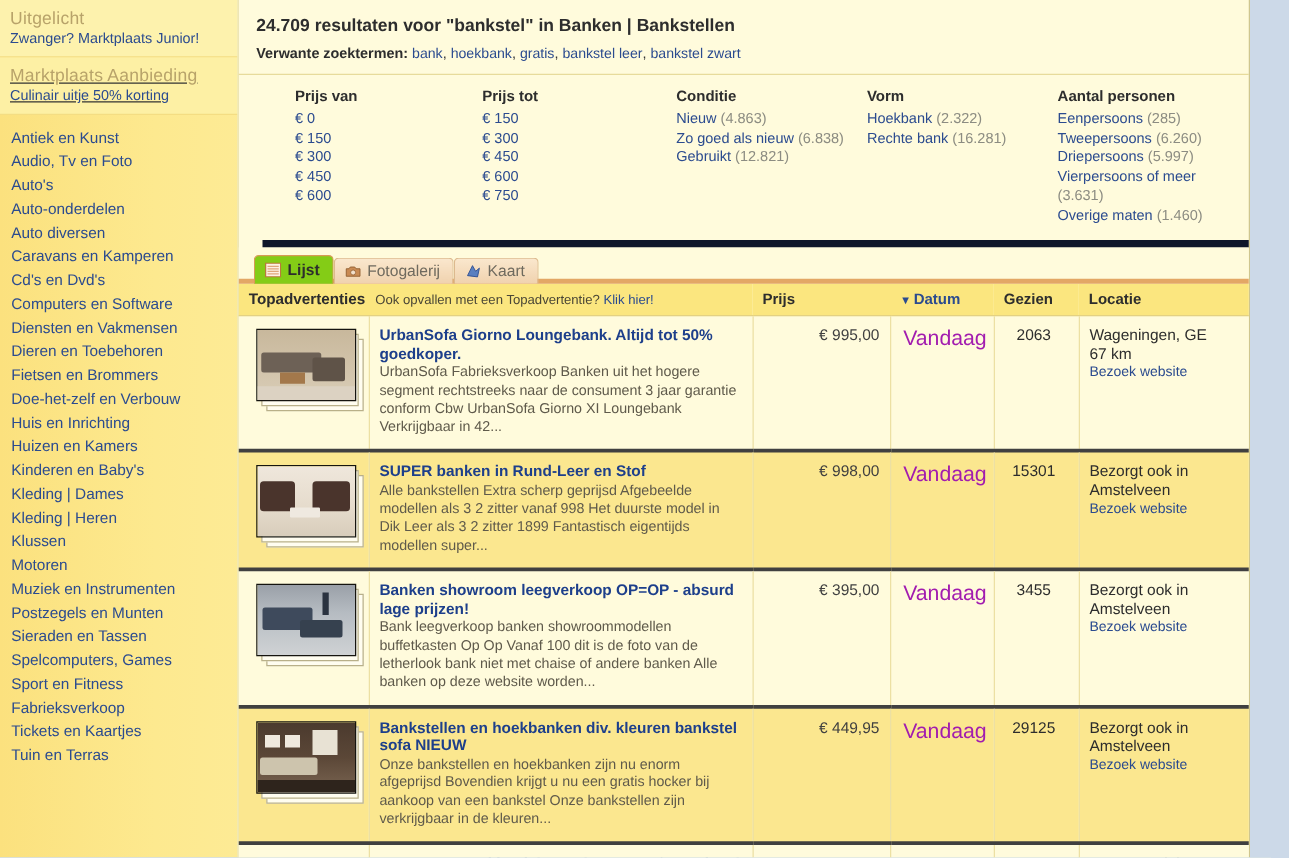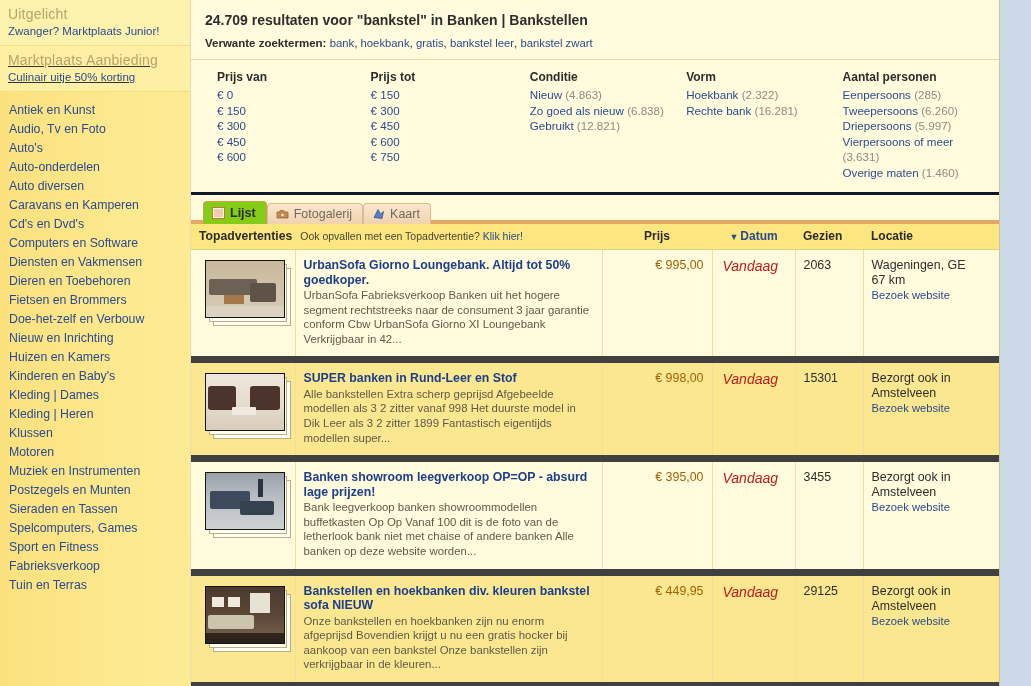--- a/index.html
+++ b/index.html
@@ -89,21 +89,22 @@
   #related-line a {
     color: #2b4b8f;
     text-decoration: none;
     font-size: 11.3px;
   }
 
   
   #facets {
     display: flex;
     padding: 10px 14px 12px 26px;
-    border-bottom: 3px solid #0f172a;
+    border-bottom: 6px solid #0f172a;
+    margin-left: 19px;
   }
   .facet { padding-right: 12px; }
   .facet-title {
     font-weight: bold;
     font-size: 12px;
     color: #2d2d2d;
     margin-bottom: 3px;
   }
   .facet-item {
     display: block;
@@ -172,21 +173,21 @@
   #listings th {
     background: #fbe67f;
     font-size: 12px;
     font-weight: bold;
     color: #2d2d2d;
     text-align: left;
     padding: 5px 8px 6px 8px;
     border-bottom: 1px solid #e3d183;
     vertical-align: middle;
   }
-  #listings th.c-price, #listings th.c-date { text-align: center; }
+  #listings th.c-price, #listings th.c-date { text-align: left; }
   #topadv-cell { white-space: nowrap; }
   #topadv-label { font-weight: bold; font-size: 12.2px; }
   #topadv-sub {
     font-weight: normal;
     font-size: 10.5px;
     color: #4a4636;
     margin-left: 8px;
   }
   #topadv-sub a { color: #2b4b8f; text-decoration: none; }
   .sort-caret { color: #2b4b8f; font-size: 9px; margin-right: 2px; }
@@ -195,21 +196,21 @@
   .c-thumb  { width: 104px; }
   .c-desc   { width: 307px; }
   .c-price  { width: 110px; }
   .c-date   { width: 83px; }
   .c-seen   { width: 68px; }
   .c-loc    { width: 136px; }
 
   #listings td {
     vertical-align: top;
     padding: 8px 8px 10px 8px;
-    border-bottom: 7px solid #404040;
+    border-bottom: 3px solid #404040;
     border-left: 1px solid #ece0a3;
   }
   #listings td.c-thumb { border-left: none; }
   tr.row-odd  td { background: #fffbdc; }
   tr.row-even td { background: #fbe78f; }
 
   
   .thumb-stack {
     position: relative;
     width: 80px;
@@ -243,32 +244,31 @@
     margin-bottom: 1px;
   }
   .item-desc {
     color: #5f5a4b;
     font-size: 11.4px;
     line-height: 14.6px;
   }
   .cell-price {
     text-align: right;
     font-size: 12.4px;
-    color: #a16207;
+    color: #404040;
     white-space: nowrap;
   }
   .cell-date {
     text-align: left;
-    font-size: 14px;
-    color: #b91c1c;
+    font-size: 17px;
+    color: #a21caf;
     padding-left: 10px !important;
-    font-style: italic;
   }
   .cell-seen {
-    text-align: left;
+    text-align: center;
     font-size: 12.4px;
     color: #2d2d2d;
     padding-right: 12px !important;
   }
   .loc-line1 { font-size: 12.4px; color: #2d2d2d; line-height: 15px; }
   .loc-line2 { font-size: 12.4px; color: #2d2d2d; line-height: 15px; }
   .loc-link  { font-size: 11.2px; color: #2b4b8f; text-decoration: none; display:block; margin-top:1px; }
 
   
   #right-gutter {
@@ -301,33 +301,34 @@
       <a class="cat-item" href="#">Auto's</a>
       <a class="cat-item" href="#">Auto-onderdelen</a>
       <a class="cat-item" href="#">Auto diversen</a>
       <a class="cat-item" href="#">Caravans en Kamperen</a>
       <a class="cat-item" href="#">Cd's en Dvd's</a>
       <a class="cat-item" href="#">Computers en Software</a>
       <a class="cat-item" href="#">Diensten en Vakmensen</a>
       <a class="cat-item" href="#">Dieren en Toebehoren</a>
       <a class="cat-item" href="#">Fietsen en Brommers</a>
       <a class="cat-item" href="#">Doe-het-zelf en Verbouw</a>
-      <a class="cat-item" href="#">Nieuw en Inrichting</a>
+      <a class="cat-item" href="#">Huis en Inrichting</a>
       <a class="cat-item" href="#">Huizen en Kamers</a>
       <a class="cat-item" href="#">Kinderen en Baby's</a>
       <a class="cat-item" href="#">Kleding | Dames</a>
       <a class="cat-item" href="#">Kleding | Heren</a>
       <a class="cat-item" href="#">Klussen</a>
       <a class="cat-item" href="#">Motoren</a>
       <a class="cat-item" href="#">Muziek en Instrumenten</a>
       <a class="cat-item" href="#">Postzegels en Munten</a>
       <a class="cat-item" href="#">Sieraden en Tassen</a>
       <a class="cat-item" href="#">Spelcomputers, Games</a>
       <a class="cat-item" href="#">Sport en Fitness</a>
       <a class="cat-item" href="#">Fabrieksverkoop</a>
+      <a class="cat-item" href="#">Tickets en Kaartjes</a>
       <a class="cat-item" href="#">Tuin en Terras</a>
     </nav>
   </div>
 
   <div id="main">
 
     <div id="results-head">
       <h1 id="results-title">24.709 resultaten voor "bankstel" in Banken | Bankstellen</h1>
       <div id="related-line">
         <span class="rel-label">Verwante zoektermen:</span>

